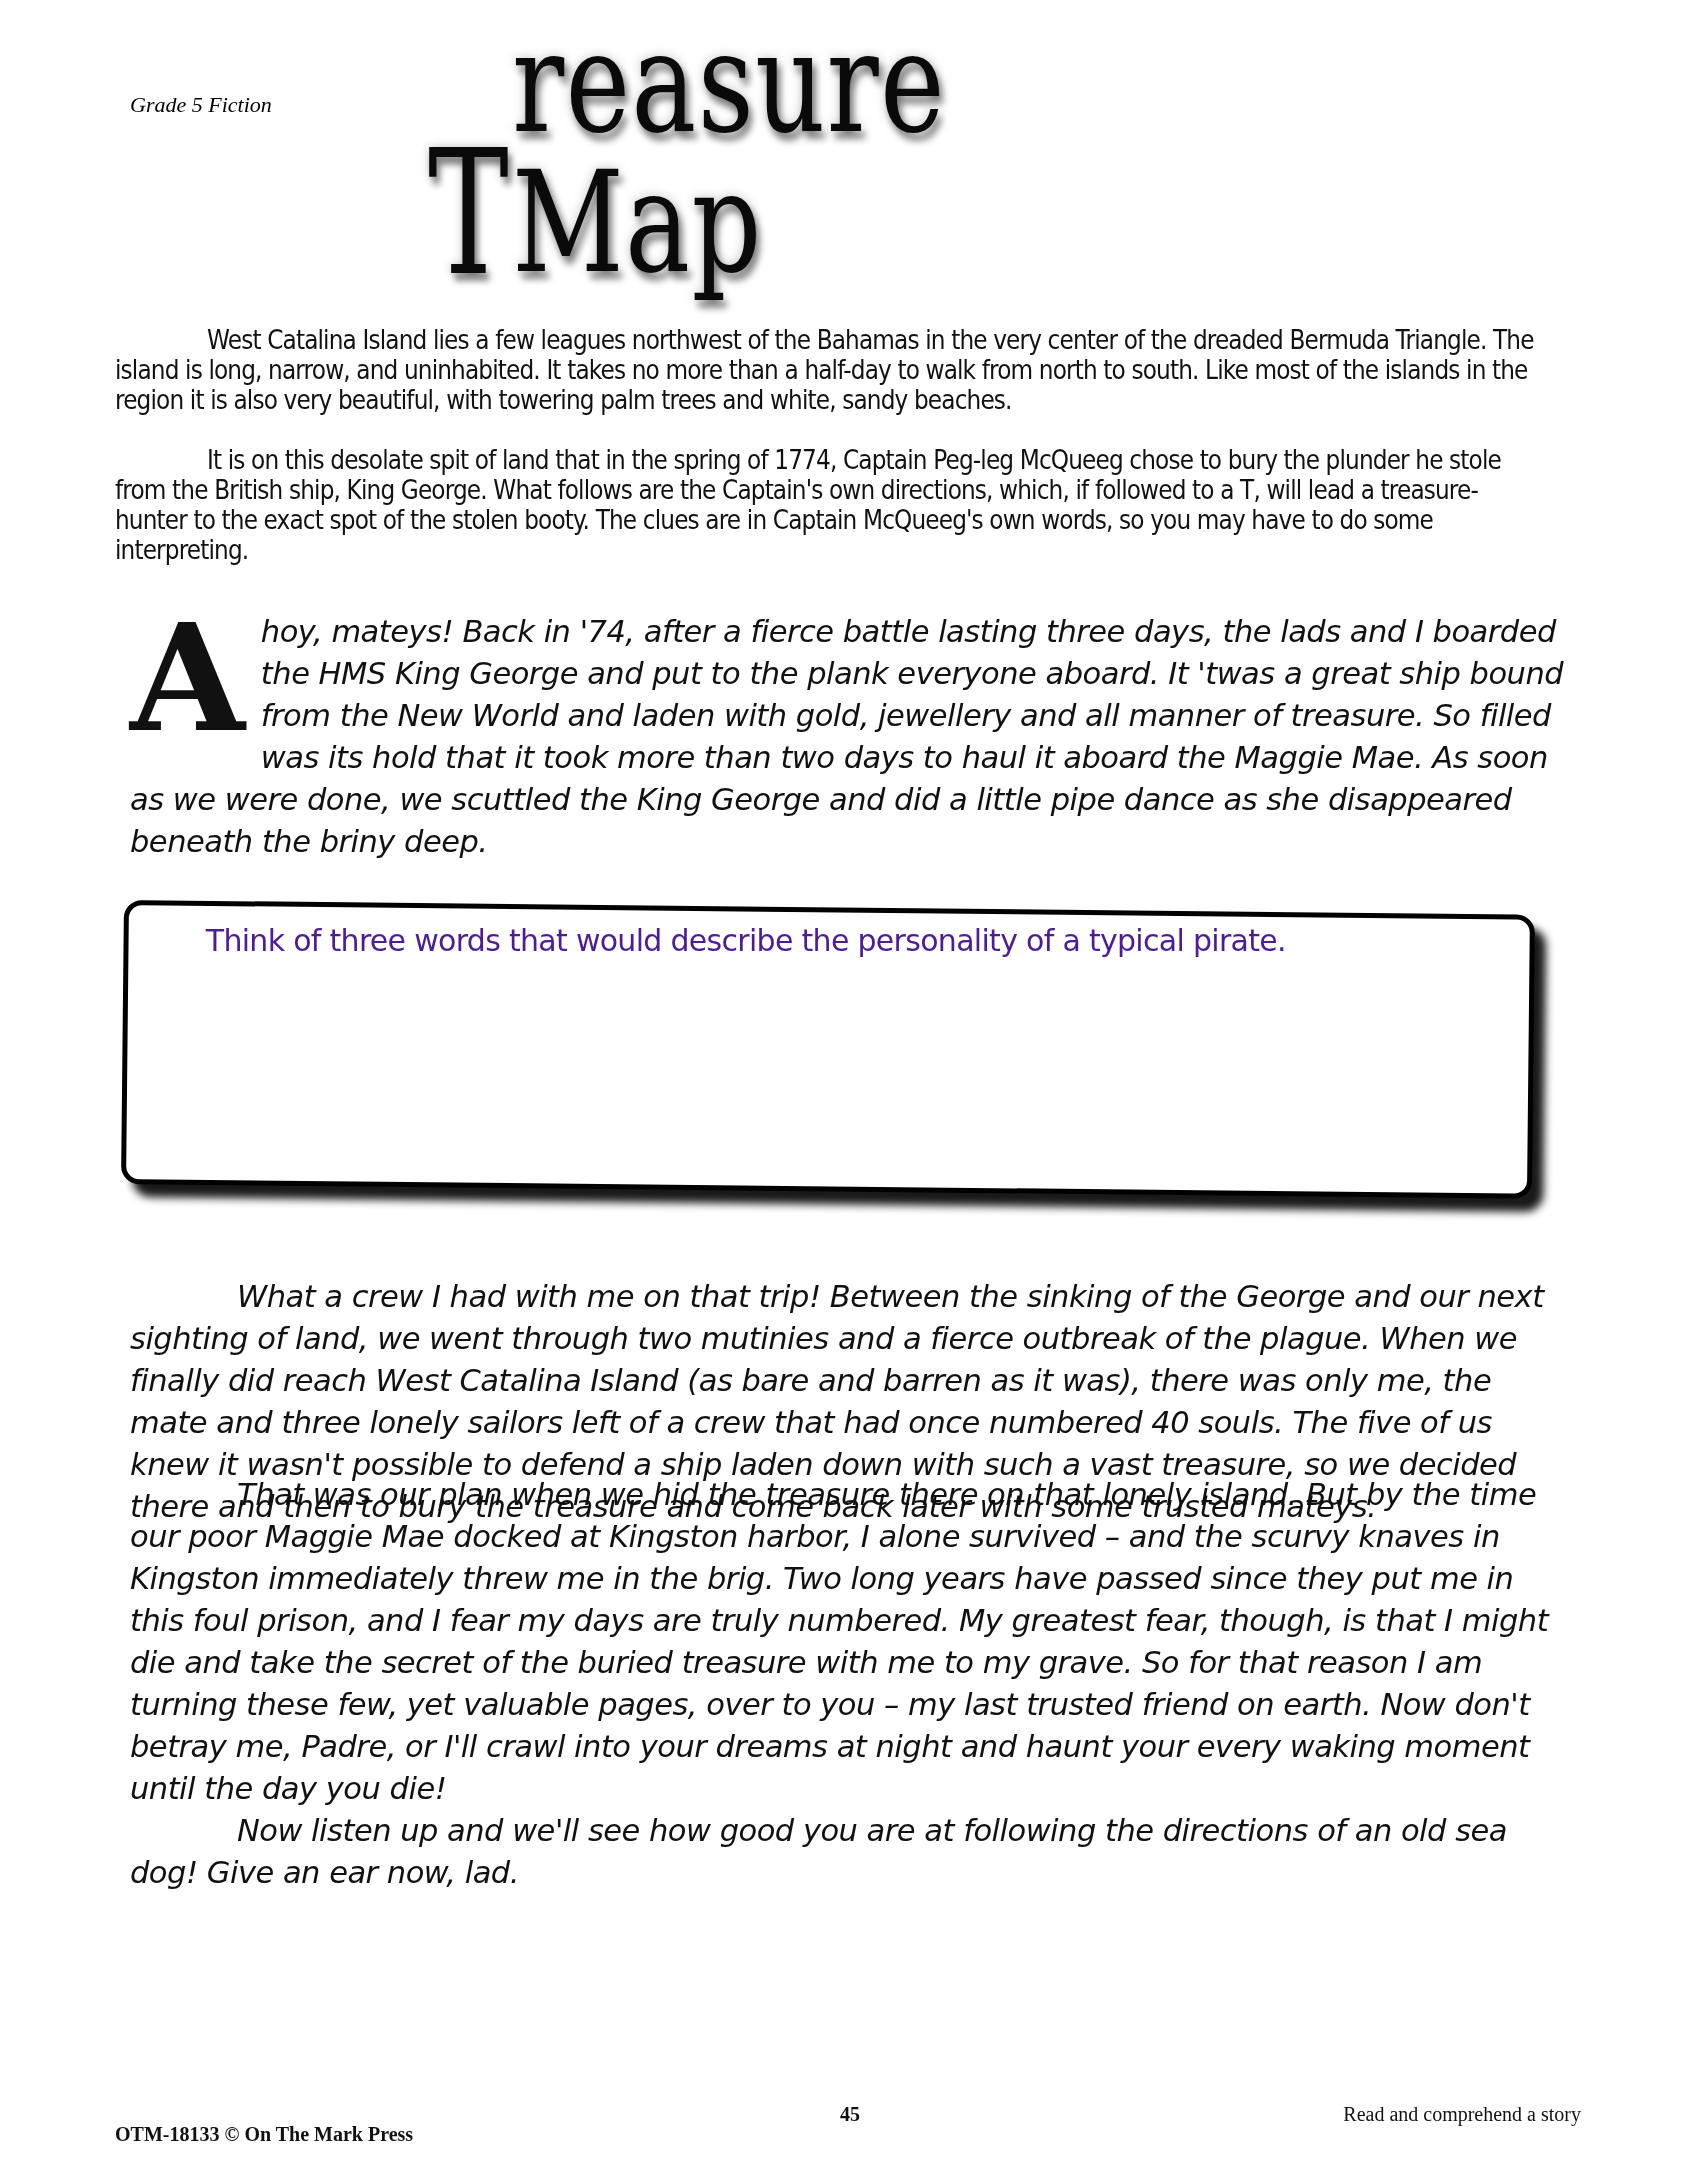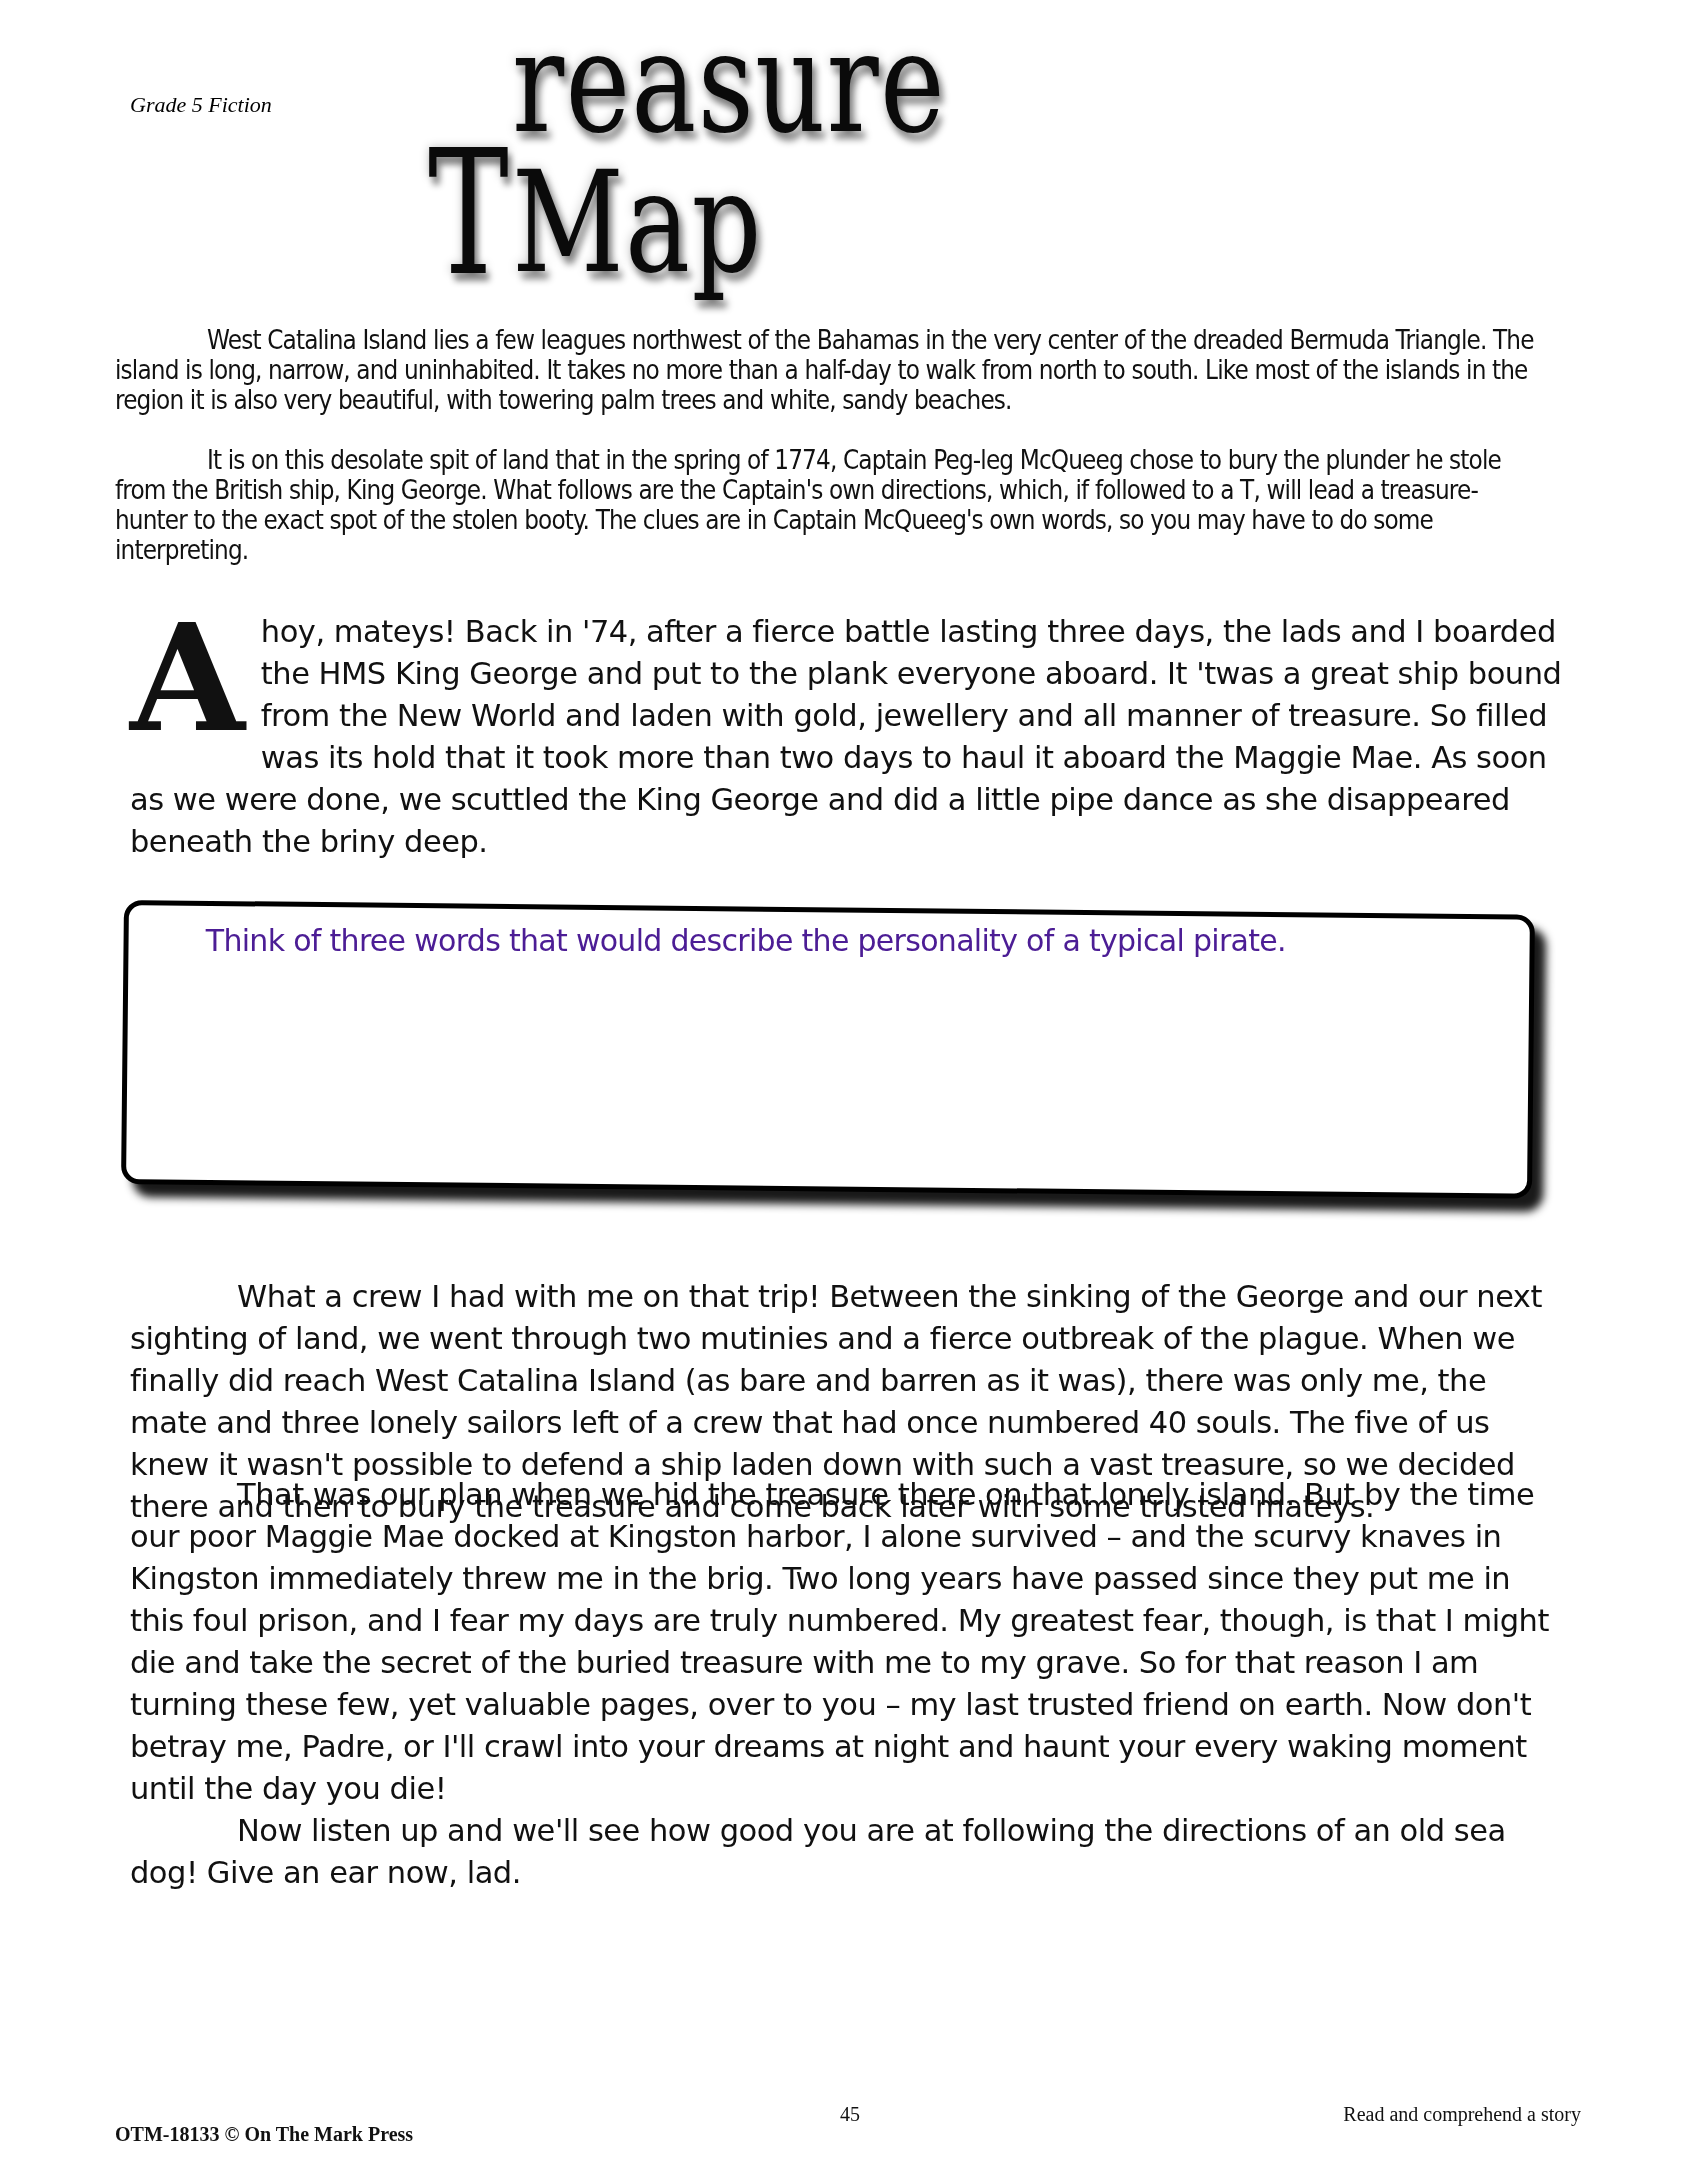--- a/index.html
+++ b/index.html
@@ -77,21 +77,21 @@
     .story {
       position: absolute;
       left: 130px;
       width: 1434px;
       font-family: "DejaVu Sans", sans-serif;
       font-size: 30.5px;
       line-height: 42px;
       color: #111;
       letter-spacing: -0.5px;
     }
-    .story p { margin: 0; }
+    .story p { margin: 0; font-style: italic; }
     .story-1 { top: 611px; }
     .drop-cap {
       float: left;
       font-family: "DejaVu Serif", serif;
       font-size: 148px;
       line-height: 124px;
       height: 124px;
       margin: 5px 16.5px 0 0;
       font-weight: bold;
       color: #111;
@@ -136,21 +136,21 @@
     }
     .footer-left {
       position: absolute;
       left: 0;
       font-weight: bold;
       margin-top: 20px;
     }
     .footer-center {
       position: absolute;
       left: 725px;
-      font-weight: normal;
+      font-weight: bold;
     }
     .footer-right {
       position: absolute;
       right: 0;
       text-align: center;
     }
   </style>
 </head>
 <body>
 

